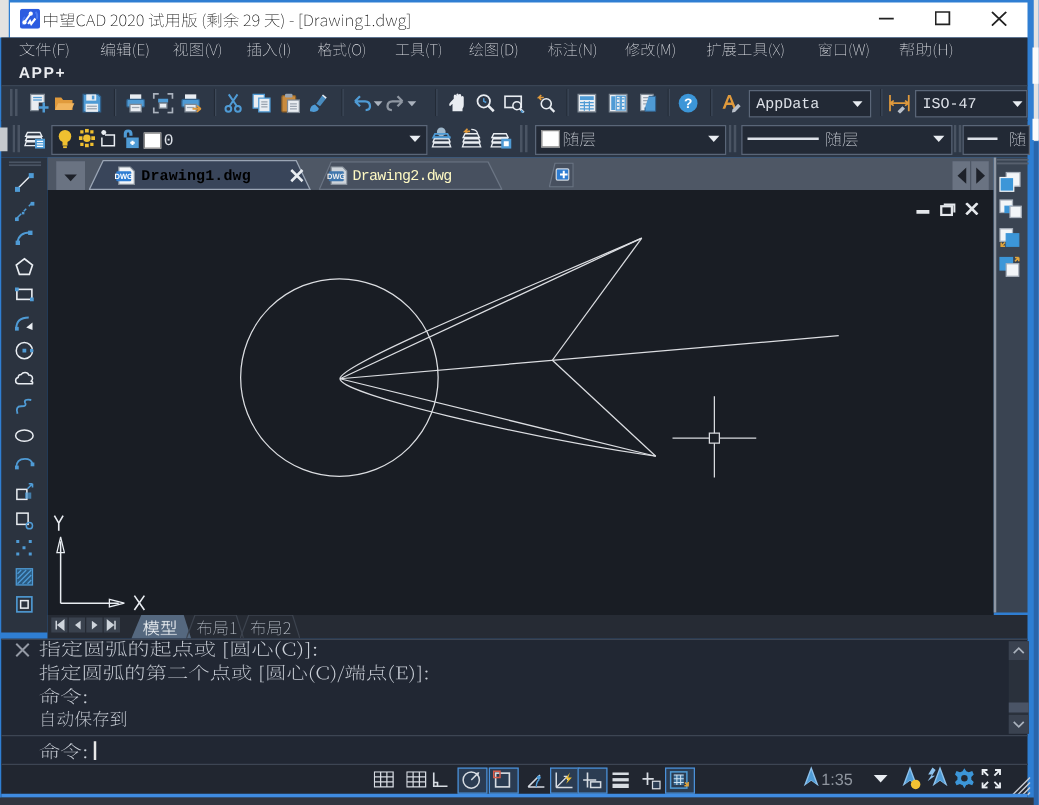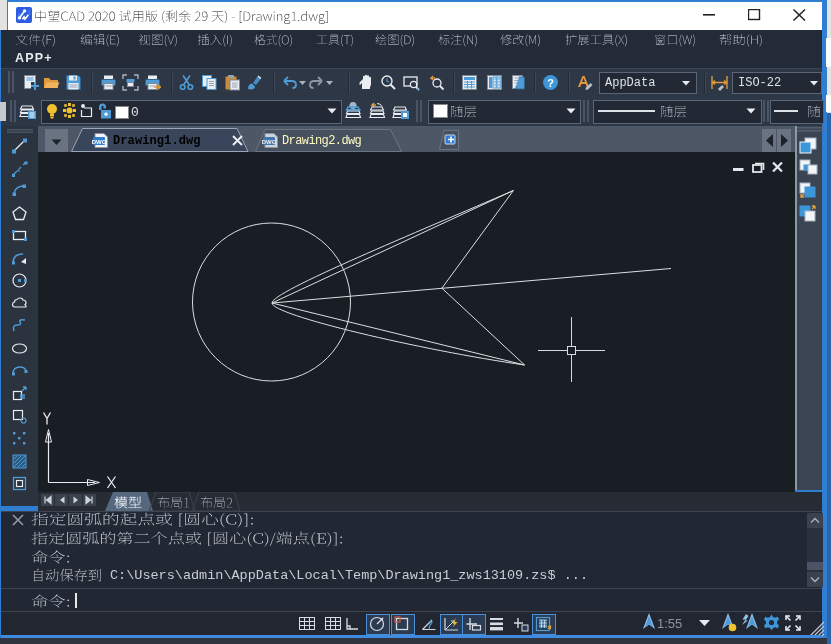--- a/index.html
+++ b/index.html
@@ -254,21 +254,21 @@
 <svg class="abs" style="left:704px;top:71px;" width="3" height="22" viewBox="0 0 3 22">
       <rect x="0" y="0" width="1" height="22" fill="#222a36"></rect>
       <rect x="1" y="0" width="1" height="22" fill="#3d4858"></rect>
     </svg>
 <svg class="abs" style="left:710px;top:74px;" width="19" height="17" viewBox="0 0 19 17">
       <path d="M2 2 L2 15 M17 2 L17 15" stroke="#e09a3c" stroke-width="1.4"></path>
       <path d="M2 8.5 L17 8.5 M2 8.5 L5 6.5 M2 8.5 L5 10.5 M17 8.5 L14 6.5 M17 8.5 L14 10.5" stroke="#e09a3c" stroke-width="1.4" fill="none"></path>
       <path d="M8 15 L12 11 L14 13 L10 17 Z" fill="#b9c0ca"></path>
     </svg>
 <div class="abs" style="left:732px;top:72px;width:88px;height:20px;background:#222935;border:1px solid #5a6678"></div>
-<div class="abs" style="left:738px;top:76px;font:12px 'Liberation Mono';color:#dde1e8">ISO-22</div>
+<div class="abs" style="left:738px;top:76px;font:12px 'Liberation Mono';color:#dde1e8">ISO-47</div>
 <svg class="abs" style="left:809px;top:80px;" width="10" height="6" viewBox="0 0 10 6">
       <path d="M1 1 L5 5.5 L9 1 Z" fill="#e9edf2"></path>
     </svg>
 <div class="abs" style="left:0px;top:102px;width:6px;height:19px;background:#c6c9cd"></div>
 <svg class="abs" style="left:10px;top:100px;" width="8" height="22" viewBox="0 0 8 22">
       <rect x="0" y="0" width="2" height="22" fill="#4a5463"></rect>
       <rect x="4" y="0" width="2" height="22" fill="#4a5463"></rect>
     </svg>
 <svg class="abs" style="left:19px;top:102px;" width="18" height="17" viewBox="0 0 18 17">
       <path d="M3 4 L13 4 L14.5 7 L1.5 7 Z M2.5 8 L14 8 L15 10.5 L1.5 10.5 Z M2 11.5 L14.5 11.5 L15.5 14.5 L1 14.5 Z" fill="none" stroke="#e9edf2" stroke-width="1.1"></path>
@@ -590,21 +590,20 @@
 <svg style="position:absolute;left:31.0px;top:546.6px" width="40.0" height="19.6" viewBox="0 -15.4 40.0 19.6">
       <g transform="scale(1.2299,1)">
         <path d="M4 -7.6H8.4L8.9 -8.3Q8.9 -8.3 9.1 -8.2Q9.2 -8.1 9.3 -8Q9.5 -7.9 9.6 -7.7Q9.8 -7.6 10 -7.4Q9.9 -7.2 9.6 -7.2H4.1ZM2.6 -1.8H5.8V-1.4H2.6ZM5.6 -5.5H5.5L5.9 -6L6.8 -5.3Q6.7 -5.2 6.6 -5.1Q6.4 -5.1 6.2 -5V-0.6Q6.2 -0.6 6.1 -0.5Q6 -0.5 5.9 -0.4Q5.8 -0.4 5.7 -0.4H5.6ZM2.3 -5.5V-5.9L3 -5.5H5.9V-5.1H2.9V-0.2Q2.9 -0.1 2.8 -0.1Q2.7 -0 2.6 0Q2.5 0.1 2.4 0.1H2.3ZM7.8 -5.6V-6L8.5 -5.6H11.6V-5.2H8.4V0.8Q8.4 0.8 8.3 0.9Q8.3 0.9 8.1 1Q8 1 7.9 1H7.8ZM11.3 -5.6H11.2L11.6 -6L12.5 -5.3Q12.5 -5.2 12.3 -5.2Q12.2 -5.1 12 -5.1V-1.2Q12 -0.9 11.9 -0.7Q11.8 -0.5 11.6 -0.4Q11.4 -0.3 10.8 -0.2Q10.8 -0.3 10.8 -0.5Q10.7 -0.6 10.6 -0.6Q10.5 -0.7 10.2 -0.8Q10 -0.8 9.6 -0.9V-1.1Q9.6 -1.1 9.8 -1.1Q10 -1.1 10.2 -1.1Q10.5 -1.1 10.7 -1Q10.9 -1 11 -1Q11.2 -1 11.3 -1.1Q11.3 -1.2 11.3 -1.3ZM7.2 -11.1Q6.7 -10.4 6 -9.7Q5.3 -9 4.4 -8.4Q3.5 -7.7 2.5 -7.1Q1.6 -6.5 0.6 -6.1L0.5 -6.4Q1.4 -6.8 2.4 -7.4Q3.3 -8.1 4.2 -8.8Q5.1 -9.5 5.7 -10.3Q6.4 -11.1 6.7 -11.8L8 -11.5Q8 -11.4 7.9 -11.3Q7.7 -11.3 7.5 -11.2Q8 -10.7 8.6 -10.1Q9.3 -9.5 10.1 -9Q10.9 -8.5 11.8 -8Q12.7 -7.6 13.6 -7.2L13.6 -7Q13.5 -7 13.3 -6.9Q13.2 -6.9 13.1 -6.8Q13 -6.7 12.9 -6.6Q11.8 -7.1 10.7 -7.8Q9.6 -8.5 8.7 -9.4Q7.8 -10.2 7.2 -11.1Z M18.6 -2.4Q19.8 -1.9 20.6 -1.5Q21.4 -1 21.9 -0.6Q22.5 -0.2 22.7 0.2Q22.9 0.5 23 0.7Q23 1 22.8 1.1Q22.7 1.1 22.4 1Q22.2 0.6 21.7 0.2Q21.3 -0.3 20.7 -0.7Q20.1 -1.2 19.5 -1.6Q18.9 -1.9 18.4 -2.2ZM24.5 -4.9 25.1 -5.4 25.9 -4.5Q25.8 -4.5 25.7 -4.5Q25.5 -4.5 25.3 -4.4Q24.9 -4 24.4 -3.5Q23.9 -3.1 23.3 -2.5Q22.7 -2 22.1 -1.5Q21.5 -1 21 -0.6L20.8 -0.8Q21.3 -1.2 21.8 -1.7Q22.3 -2.3 22.9 -2.8Q23.5 -3.4 23.9 -4Q24.4 -4.5 24.7 -4.9ZM20.1 -8.2Q20.7 -7.9 21.1 -7.5Q21.4 -7.2 21.6 -6.9Q21.8 -6.6 21.9 -6.4Q21.9 -6.1 21.9 -6Q21.8 -5.8 21.6 -5.8Q21.5 -5.8 21.3 -5.9Q21.3 -6.3 21 -6.7Q20.8 -7.1 20.5 -7.4Q20.2 -7.8 19.9 -8.1ZM21.3 -11Q20.7 -10.3 20 -9.5Q19.2 -8.7 18.3 -8Q17.4 -7.2 16.5 -6.5Q15.5 -5.9 14.6 -5.4L14.4 -5.6Q15.1 -6 15.9 -6.5Q16.6 -7.1 17.4 -7.8Q18.1 -8.4 18.7 -9.1Q19.4 -9.8 19.9 -10.5Q20.4 -11.2 20.6 -11.8L22.1 -11.5Q22 -11.3 21.9 -11.3Q21.8 -11.2 21.5 -11.2Q22 -10.6 22.7 -9.9Q23.3 -9.3 24.1 -8.7Q24.9 -8.1 25.8 -7.6Q26.7 -7 27.7 -6.6L27.6 -6.4Q27.5 -6.4 27.3 -6.3Q27.2 -6.2 27.1 -6.1Q27 -6 26.9 -5.9Q25.7 -6.5 24.7 -7.3Q23.6 -8.1 22.7 -9.1Q21.8 -10.1 21.3 -11ZM24.9 -4.9V-4.5H16.3L16.1 -4.9Z M30.3 0.2Q29.9 0.2 29.7 -0Q29.5 -0.3 29.5 -0.5Q29.5 -0.9 29.7 -1.1Q29.9 -1.3 30.3 -1.3Q30.6 -1.3 30.8 -1.1Q31 -0.9 31 -0.5Q31 -0.3 30.8 -0Q30.6 0.2 30.3 0.2ZM30.3 -5.4Q29.9 -5.4 29.7 -5.6Q29.5 -5.8 29.5 -6.1Q29.5 -6.5 29.7 -6.7Q29.9 -6.9 30.3 -6.9Q30.6 -6.9 30.8 -6.7Q31 -6.5 31 -6.1Q31 -5.8 30.8 -5.6Q30.6 -5.4 30.3 -5.4Z" fill="#c9ced6"></path>
       </g>
     </svg>
 <svg style="position:absolute;left:31.0px;top:565.1px" width="71.0" height="19.6" viewBox="0 -15.4 71.0 19.6">
       <g transform="scale(1.0143,1)">
         <path d="M2.9 -9.4V-9.8L3.6 -9.4H10.9V-9H3.5V0.8Q3.5 0.8 3.5 0.9Q3.4 0.9 3.3 1Q3.2 1 3.1 1H2.9ZM10.6 -9.4H10.4L10.8 -9.9L11.8 -9.1Q11.7 -9 11.6 -9Q11.4 -8.9 11.2 -8.8V0.7Q11.2 0.7 11.1 0.8Q11 0.9 10.9 0.9Q10.8 1 10.7 1H10.6ZM3.3 -6.4H10.9V-6H3.3ZM3.3 -3.4H10.9V-3H3.3ZM3.3 -0.3H10.9V0.1H3.3ZM6.6 -11.7 7.9 -11.4Q7.8 -11.3 7.7 -11.2Q7.6 -11.1 7.4 -11.1Q7.2 -10.7 6.8 -10.1Q6.5 -9.6 6.1 -9.1H5.9Q6 -9.5 6.2 -9.9Q6.3 -10.4 6.4 -10.8Q6.5 -11.3 6.6 -11.7Z M18.3 -6Q18.3 -5.9 18.1 -5.8Q17.9 -5.7 17.5 -5.8L17.9 -5.9Q17.7 -5.5 17.4 -4.9Q17.1 -4.3 16.8 -3.7Q16.4 -3.1 16 -2.5Q15.7 -1.9 15.3 -1.4L15.3 -1.6H15.8Q15.7 -1.2 15.5 -1Q15.4 -0.8 15.2 -0.7L14.8 -1.8Q14.8 -1.8 14.9 -1.8Q15.1 -1.8 15.1 -1.9Q15.4 -2.3 15.7 -2.9Q16 -3.5 16.3 -4.1Q16.6 -4.8 16.8 -5.4Q17.1 -6 17.2 -6.4ZM15 -1.6Q15.5 -1.7 16.3 -1.8Q17.1 -1.9 18.1 -2.1Q19.1 -2.2 20.2 -2.4L20.2 -2.1Q19.4 -1.9 18.1 -1.6Q16.8 -1.2 15.3 -0.9ZM26 -8.5 26.5 -8.9 27.4 -8.2Q27.3 -8.1 27.2 -8.1Q27 -8 26.8 -8Q26.8 -6.2 26.7 -4.7Q26.6 -3.3 26.5 -2.2Q26.4 -1.2 26.3 -0.5Q26.1 0.1 25.9 0.4Q25.6 0.7 25.3 0.9Q24.9 1 24.6 1Q24.6 0.9 24.5 0.7Q24.5 0.6 24.3 0.5Q24.2 0.4 23.8 0.3Q23.5 0.3 23.1 0.2L23.2 -0.1Q23.4 -0 23.8 -0Q24.1 0 24.4 0Q24.7 0.1 24.9 0.1Q25.1 0.1 25.2 0Q25.3 0 25.4 -0.1Q25.6 -0.4 25.8 -1.4Q26 -2.5 26.1 -4.2Q26.2 -6 26.2 -8.5ZM24.1 -11.5Q24.1 -11.4 24 -11.3Q23.9 -11.2 23.6 -11.1Q23.6 -9.6 23.5 -8.2Q23.5 -6.8 23.3 -5.5Q23.1 -4.2 22.7 -3Q22.2 -1.8 21.4 -0.8Q20.5 0.3 19.2 1.1L19 0.9Q20.2 0 21 -1Q21.8 -2.1 22.2 -3.3Q22.6 -4.5 22.8 -5.8Q22.9 -7.2 23 -8.6Q23 -10.1 23 -11.6ZM26.7 -8.5V-8.1H20.4L20.3 -8.5ZM18.7 -4.8Q19.3 -4.2 19.7 -3.6Q20.1 -3.1 20.3 -2.6Q20.5 -2.1 20.5 -1.8Q20.5 -1.4 20.4 -1.2Q20.3 -0.9 20.2 -0.9Q20 -0.9 19.8 -1.1Q19.8 -1.6 19.6 -2.3Q19.4 -3 19.1 -3.6Q18.8 -4.2 18.5 -4.7ZM20.1 -7.6Q20.1 -7.6 20.2 -7.5Q20.3 -7.4 20.4 -7.3Q20.6 -7.2 20.8 -7Q21 -6.9 21.1 -6.7Q21.1 -6.5 20.8 -6.5H14.7L14.6 -6.9H19.5ZM19.3 -10.7Q19.3 -10.7 19.5 -10.6Q19.6 -10.6 19.7 -10.4Q19.9 -10.3 20.1 -10.1Q20.2 -10 20.4 -9.8Q20.4 -9.6 20 -9.6H15.4L15.3 -10H18.8Z M37 0.8Q37 0.9 36.9 0.9Q36.8 1 36.7 1Q36.6 1.1 36.5 1.1H36.4V-7H37ZM39.2 -10.8 39.6 -11.3 40.6 -10.5Q40.5 -10.5 40.3 -10.4Q40.2 -10.3 39.9 -10.3V-6.5Q39.9 -6.5 39.9 -6.4Q39.8 -6.3 39.6 -6.3Q39.5 -6.2 39.4 -6.2H39.3V-10.8ZM34.1 -6.3Q34.1 -6.3 34.1 -6.3Q34 -6.2 33.9 -6.2Q33.8 -6.1 33.6 -6.1H33.5V-10.8V-11.2L34.2 -10.8H39.8V-10.4H34.1ZM32.8 -11.3Q32.8 -11.2 32.6 -11.1Q32.5 -11 32.3 -11Q31.9 -9.8 31.3 -8.6Q30.7 -7.4 30.1 -6.4Q29.4 -5.3 28.7 -4.6L28.5 -4.7Q29.1 -5.6 29.7 -6.7Q30.3 -7.8 30.8 -9.1Q31.3 -10.3 31.7 -11.7ZM31.5 -7.9Q31.4 -7.8 31.3 -7.7Q31.2 -7.6 31 -7.6V0.8Q31 0.8 31 0.9Q30.9 0.9 30.8 1Q30.7 1 30.5 1H30.4V-7.7L30.7 -8.1ZM39.7 -7.3V-6.9H33.8V-7.3ZM37 -4.7Q37.5 -3.8 38.3 -3Q39 -2.2 39.9 -1.6Q40.8 -0.9 41.6 -0.6L41.6 -0.4Q41.4 -0.4 41.2 -0.3Q41 -0.2 41 0.1Q40.2 -0.4 39.4 -1.1Q38.6 -1.8 37.9 -2.7Q37.2 -3.6 36.8 -4.6ZM36.7 -4.5Q36 -3 34.7 -1.8Q33.5 -0.6 31.8 0.3L31.7 0.1Q32.6 -0.5 33.5 -1.3Q34.3 -2.1 35 -2.9Q35.6 -3.8 36.1 -4.7H36.7ZM40.4 -5.6Q40.4 -5.6 40.5 -5.6Q40.6 -5.5 40.8 -5.3Q41 -5.2 41.1 -5.1Q41.3 -4.9 41.5 -4.8Q41.4 -4.5 41.1 -4.5H32L31.9 -5H39.9Z M46.2 -6.1Q46.2 -6 46.1 -6Q46 -5.9 45.8 -5.9V0.6Q45.8 0.7 45.7 0.8Q45.6 0.9 45.5 0.9Q45.4 1 45.3 1H45.2V-6L45.5 -6.4ZM51.6 -5.2Q51.6 -4.9 51.1 -4.8V-0.1Q51.1 0.3 51.1 0.5Q51 0.7 50.7 0.8Q50.5 1 49.9 1Q49.9 0.9 49.8 0.8Q49.8 0.7 49.6 0.6Q49.5 0.5 49.2 0.4Q48.9 0.4 48.4 0.3V0.1Q48.4 0.1 48.6 0.1Q48.9 0.1 49.2 0.1Q49.5 0.2 49.8 0.2Q50.1 0.2 50.2 0.2Q50.4 0.2 50.4 0.1Q50.5 0.1 50.5 -0.1V-5.3ZM52.9 -7.3 53.4 -7.8 54.3 -7Q54.2 -6.9 54.1 -6.9Q53.9 -6.9 53.7 -6.8Q53.4 -6.5 52.9 -6.2Q52.4 -5.8 51.9 -5.5Q51.4 -5.2 51 -4.9L50.8 -5.1Q51.1 -5.4 51.6 -5.8Q52.1 -6.2 52.5 -6.6Q52.9 -7 53.1 -7.3ZM53.2 -7.3V-6.9H47.7L47.6 -7.3ZM48.9 -11.3Q48.9 -11.2 48.8 -11.1Q48.6 -11.1 48.4 -11.1Q48 -10.1 47.5 -9.1Q47 -8 46.3 -7Q45.7 -5.9 44.8 -5Q43.9 -4 42.8 -3.3L42.7 -3.5Q43.6 -4.3 44.5 -5.2Q45.3 -6.2 45.9 -7.3Q46.5 -8.4 47 -9.5Q47.5 -10.6 47.8 -11.7ZM54 -4.7Q54 -4.7 54.1 -4.6Q54.2 -4.5 54.4 -4.4Q54.5 -4.2 54.7 -4.1Q54.9 -3.9 55 -3.8Q55 -3.5 54.7 -3.5H46.8L46.7 -3.9H53.4ZM54 -10.2Q54 -10.2 54.1 -10.1Q54.2 -10 54.4 -9.9Q54.6 -9.7 54.8 -9.6Q55 -9.4 55.1 -9.3Q55 -9 54.7 -9H43.2L43 -9.5H53.4Z M61.1 -9.5Q61 -9.4 60.8 -9.3Q60.6 -9.2 60.3 -9.4L60.7 -9.5Q60.4 -9 59.9 -8.5Q59.4 -7.9 58.8 -7.4Q58.2 -6.8 57.6 -6.4L57.6 -6.6H58.1Q58 -6.2 57.9 -6Q57.8 -5.8 57.6 -5.7L57.1 -6.7Q57.1 -6.7 57.3 -6.8Q57.4 -6.8 57.5 -6.8Q57.8 -7.1 58.2 -7.5Q58.6 -7.9 58.9 -8.4Q59.3 -8.8 59.6 -9.3Q59.9 -9.7 60.1 -10ZM57.4 -6.6Q58 -6.6 58.9 -6.7Q59.8 -6.8 61 -6.9Q62.2 -7 63.5 -7.1L63.5 -6.9Q62.5 -6.7 60.9 -6.4Q59.3 -6.2 57.6 -6ZM69.2 -11.2Q69.1 -11.1 69 -11Q68.9 -10.9 68.6 -10.9V-0.1Q68.6 0.2 68.6 0.5Q68.5 0.7 68.3 0.8Q68 1 67.5 1.1Q67.5 0.9 67.4 0.8Q67.3 0.6 67.2 0.5Q67 0.5 66.8 0.4Q66.5 0.3 66.1 0.3V0.1Q66.1 0.1 66.3 0.1Q66.5 0.1 66.8 0.1Q67.1 0.1 67.3 0.2Q67.6 0.2 67.7 0.2Q67.9 0.2 68 0.1Q68 0 68 -0.2V-11.4ZM66.6 -10.1Q66.6 -10 66.4 -9.9Q66.3 -9.8 66.1 -9.8V-2.1Q66.1 -2.1 66 -2Q65.9 -2 65.8 -1.9Q65.7 -1.9 65.6 -1.9H65.5V-10.3ZM56.6 -0.1Q57.1 -0.2 58 -0.4Q58.8 -0.5 59.9 -0.7Q60.9 -0.9 62.1 -1.2Q63.3 -1.4 64.6 -1.7L64.7 -1.4Q63.4 -1 61.6 -0.6Q59.8 -0.1 57.4 0.5Q57.3 0.7 57.1 0.8ZM61.7 -8.9Q62.5 -8.6 62.9 -8.1Q63.4 -7.7 63.7 -7.3Q64 -7 64 -6.6Q64.1 -6.3 64 -6.1Q64 -5.9 63.8 -5.9Q63.7 -5.8 63.5 -6Q63.4 -6.4 63.1 -7Q62.8 -7.5 62.3 -8Q61.9 -8.5 61.5 -8.8ZM61.3 -5.9Q61.2 -5.7 61.1 -5.6Q61 -5.5 60.7 -5.5V-0.7L60.1 -0.5V-6ZM63.1 -4.8Q63.1 -4.8 63.2 -4.7Q63.3 -4.6 63.4 -4.5Q63.6 -4.3 63.8 -4.2Q64 -4 64.1 -3.9Q64.1 -3.6 63.8 -3.6H57.2L57 -4.1H62.5ZM63.6 -11.1Q63.6 -11.1 63.7 -11Q63.8 -10.9 64 -10.8Q64.1 -10.7 64.3 -10.5Q64.5 -10.4 64.6 -10.2Q64.6 -10 64.3 -10H56.8L56.7 -10.4H63Z" fill="#c9ced6"></path>
       </g>
     </svg>
-<div class="abs" style="left:110px;top:568px;font:13.5px 'Liberation Mono';color:#c9ced6;white-space:pre">C:\Users\admin\AppData\Local\Temp\Drawing1_zws13109.zs$ ...</div>
 <div class="abs" style="left:1px;top:588px;width:821px;height:22px;border-top:1px solid #3d4553"></div>
 <svg style="position:absolute;left:31.0px;top:590.6px" width="40.0" height="19.6" viewBox="0 -15.4 40.0 19.6">
       <g transform="scale(1.2299,1)">
         <path d="M4 -7.6H8.4L8.9 -8.3Q8.9 -8.3 9.1 -8.2Q9.2 -8.1 9.3 -8Q9.5 -7.9 9.6 -7.7Q9.8 -7.6 10 -7.4Q9.9 -7.2 9.6 -7.2H4.1ZM2.6 -1.8H5.8V-1.4H2.6ZM5.6 -5.5H5.5L5.9 -6L6.8 -5.3Q6.7 -5.2 6.6 -5.1Q6.4 -5.1 6.2 -5V-0.6Q6.2 -0.6 6.1 -0.5Q6 -0.5 5.9 -0.4Q5.8 -0.4 5.7 -0.4H5.6ZM2.3 -5.5V-5.9L3 -5.5H5.9V-5.1H2.9V-0.2Q2.9 -0.1 2.8 -0.1Q2.7 -0 2.6 0Q2.5 0.1 2.4 0.1H2.3ZM7.8 -5.6V-6L8.5 -5.6H11.6V-5.2H8.4V0.8Q8.4 0.8 8.3 0.9Q8.3 0.9 8.1 1Q8 1 7.9 1H7.8ZM11.3 -5.6H11.2L11.6 -6L12.5 -5.3Q12.5 -5.2 12.3 -5.2Q12.2 -5.1 12 -5.1V-1.2Q12 -0.9 11.9 -0.7Q11.8 -0.5 11.6 -0.4Q11.4 -0.3 10.8 -0.2Q10.8 -0.3 10.8 -0.5Q10.7 -0.6 10.6 -0.6Q10.5 -0.7 10.2 -0.8Q10 -0.8 9.6 -0.9V-1.1Q9.6 -1.1 9.8 -1.1Q10 -1.1 10.2 -1.1Q10.5 -1.1 10.7 -1Q10.9 -1 11 -1Q11.2 -1 11.3 -1.1Q11.3 -1.2 11.3 -1.3ZM7.2 -11.1Q6.7 -10.4 6 -9.7Q5.3 -9 4.4 -8.4Q3.5 -7.7 2.5 -7.1Q1.6 -6.5 0.6 -6.1L0.5 -6.4Q1.4 -6.8 2.4 -7.4Q3.3 -8.1 4.2 -8.8Q5.1 -9.5 5.7 -10.3Q6.4 -11.1 6.7 -11.8L8 -11.5Q8 -11.4 7.9 -11.3Q7.7 -11.3 7.5 -11.2Q8 -10.7 8.6 -10.1Q9.3 -9.5 10.1 -9Q10.9 -8.5 11.8 -8Q12.7 -7.6 13.6 -7.2L13.6 -7Q13.5 -7 13.3 -6.9Q13.2 -6.9 13.1 -6.8Q13 -6.7 12.9 -6.6Q11.8 -7.1 10.7 -7.8Q9.6 -8.5 8.7 -9.4Q7.8 -10.2 7.2 -11.1Z M18.6 -2.4Q19.8 -1.9 20.6 -1.5Q21.4 -1 21.9 -0.6Q22.5 -0.2 22.7 0.2Q22.9 0.5 23 0.7Q23 1 22.8 1.1Q22.7 1.1 22.4 1Q22.2 0.6 21.7 0.2Q21.3 -0.3 20.7 -0.7Q20.1 -1.2 19.5 -1.6Q18.9 -1.9 18.4 -2.2ZM24.5 -4.9 25.1 -5.4 25.9 -4.5Q25.8 -4.5 25.7 -4.5Q25.5 -4.5 25.3 -4.4Q24.9 -4 24.4 -3.5Q23.9 -3.1 23.3 -2.5Q22.7 -2 22.1 -1.5Q21.5 -1 21 -0.6L20.8 -0.8Q21.3 -1.2 21.8 -1.7Q22.3 -2.3 22.9 -2.8Q23.5 -3.4 23.9 -4Q24.4 -4.5 24.7 -4.9ZM20.1 -8.2Q20.7 -7.9 21.1 -7.5Q21.4 -7.2 21.6 -6.9Q21.8 -6.6 21.9 -6.4Q21.9 -6.1 21.9 -6Q21.8 -5.8 21.6 -5.8Q21.5 -5.8 21.3 -5.9Q21.3 -6.3 21 -6.7Q20.8 -7.1 20.5 -7.4Q20.2 -7.8 19.9 -8.1ZM21.3 -11Q20.7 -10.3 20 -9.5Q19.2 -8.7 18.3 -8Q17.4 -7.2 16.5 -6.5Q15.5 -5.9 14.6 -5.4L14.4 -5.6Q15.1 -6 15.9 -6.5Q16.6 -7.1 17.4 -7.8Q18.1 -8.4 18.7 -9.1Q19.4 -9.8 19.9 -10.5Q20.4 -11.2 20.6 -11.8L22.1 -11.5Q22 -11.3 21.9 -11.3Q21.8 -11.2 21.5 -11.2Q22 -10.6 22.7 -9.9Q23.3 -9.3 24.1 -8.7Q24.9 -8.1 25.8 -7.6Q26.7 -7 27.7 -6.6L27.6 -6.4Q27.5 -6.4 27.3 -6.3Q27.2 -6.2 27.1 -6.1Q27 -6 26.9 -5.9Q25.7 -6.5 24.7 -7.3Q23.6 -8.1 22.7 -9.1Q21.8 -10.1 21.3 -11ZM24.9 -4.9V-4.5H16.3L16.1 -4.9Z M30.3 0.2Q29.9 0.2 29.7 -0Q29.5 -0.3 29.5 -0.5Q29.5 -0.9 29.7 -1.1Q29.9 -1.3 30.3 -1.3Q30.6 -1.3 30.8 -1.1Q31 -0.9 31 -0.5Q31 -0.3 30.8 -0Q30.6 0.2 30.3 0.2ZM30.3 -5.4Q29.9 -5.4 29.7 -5.6Q29.5 -5.8 29.5 -6.1Q29.5 -6.5 29.7 -6.7Q29.9 -6.9 30.3 -6.9Q30.6 -6.9 30.8 -6.7Q31 -6.5 31 -6.1Q31 -5.8 30.8 -5.6Q30.6 -5.4 30.3 -5.4Z" fill="#c9ced6"></path>
       </g>
     </svg>
 <div class="abs" style="left:75px;top:593px;width:2px;height:15px;background:#e8e8e8"></div>
 <svg class="abs" style="left:12px;top:514px;" width="12" height="12" viewBox="0 0 12 12">
       <path d="M1 1 L11 11 M11 1 L1 11" stroke="#949aa5" stroke-width="1.6"></path>
     </svg>
@@ -670,21 +669,21 @@
 <svg class="abs" style="left:535px;top:616px;" width="17" height="16" viewBox="0 0 17 16">
       <rect x="1.5" y="1.5" width="13" height="13" fill="none" stroke="#4f9bd5" stroke-width="1.2"></rect>
       <rect x="4" y="4" width="8" height="8" fill="#4f9bd5" opacity="0.55"></rect>
       <path d="M4 4 L12 4 M4 7 L12 7 M4 10 L12 10 M6.5 4 L6.5 12 M9.5 4 L9.5 12" stroke="#cfe3f2" stroke-width="0.8"></path>
       <path d="M13 10 L15.5 12.5 M15.5 9.5 L15.5 12.5 L12.5 12.5" stroke="#e0a43c" stroke-width="1.2" fill="none"></path>
     </svg>
 <svg class="abs" style="left:640px;top:612px;" width="18" height="20" viewBox="0 0 18 20">
       <path d="M9 1 L15 17 L9 12.5 L3 17 Z" fill="#8ec2ec"></path>
       <path d="M9 4 L13 15 L9 12 L5 15 Z" fill="#4f9bd5"></path>
     </svg>
-<div class="abs" style="left:657px;top:616px;font:13px 'Liberation Sans';color:#8f959e">1:55</div>
+<div class="abs" style="left:657px;top:616px;font:13px 'Liberation Sans';color:#8f959e">1:35</div>
 <svg class="abs" style="left:698px;top:619px;" width="13" height="8" viewBox="0 0 13 8">
       <path d="M1 1 L6.5 7 L12 1 Z" fill="#e9edf2"></path>
     </svg>
 <svg class="abs" style="left:719px;top:612px;" width="18" height="20" viewBox="0 0 18 20">
       <path d="M9 1 L15 17 L9 12.5 L3 17 Z" fill="#8ec2ec"></path>
       <path d="M9 4 L13 15 L9 12 L5 15 Z" fill="#4f9bd5"></path>
       <circle cx="13.5" cy="15.5" r="3.8" fill="#f2c233"></circle>
     </svg>
 <svg class="abs" style="left:741px;top:612px;" width="18" height="20" viewBox="0 0 18 20">
       <path d="M5 2 L1.5 7.5 L4.5 7.5 L1 13 L7 8.5 L4.5 8.5 L7.5 4 Z" fill="#8ec2ec"></path>

